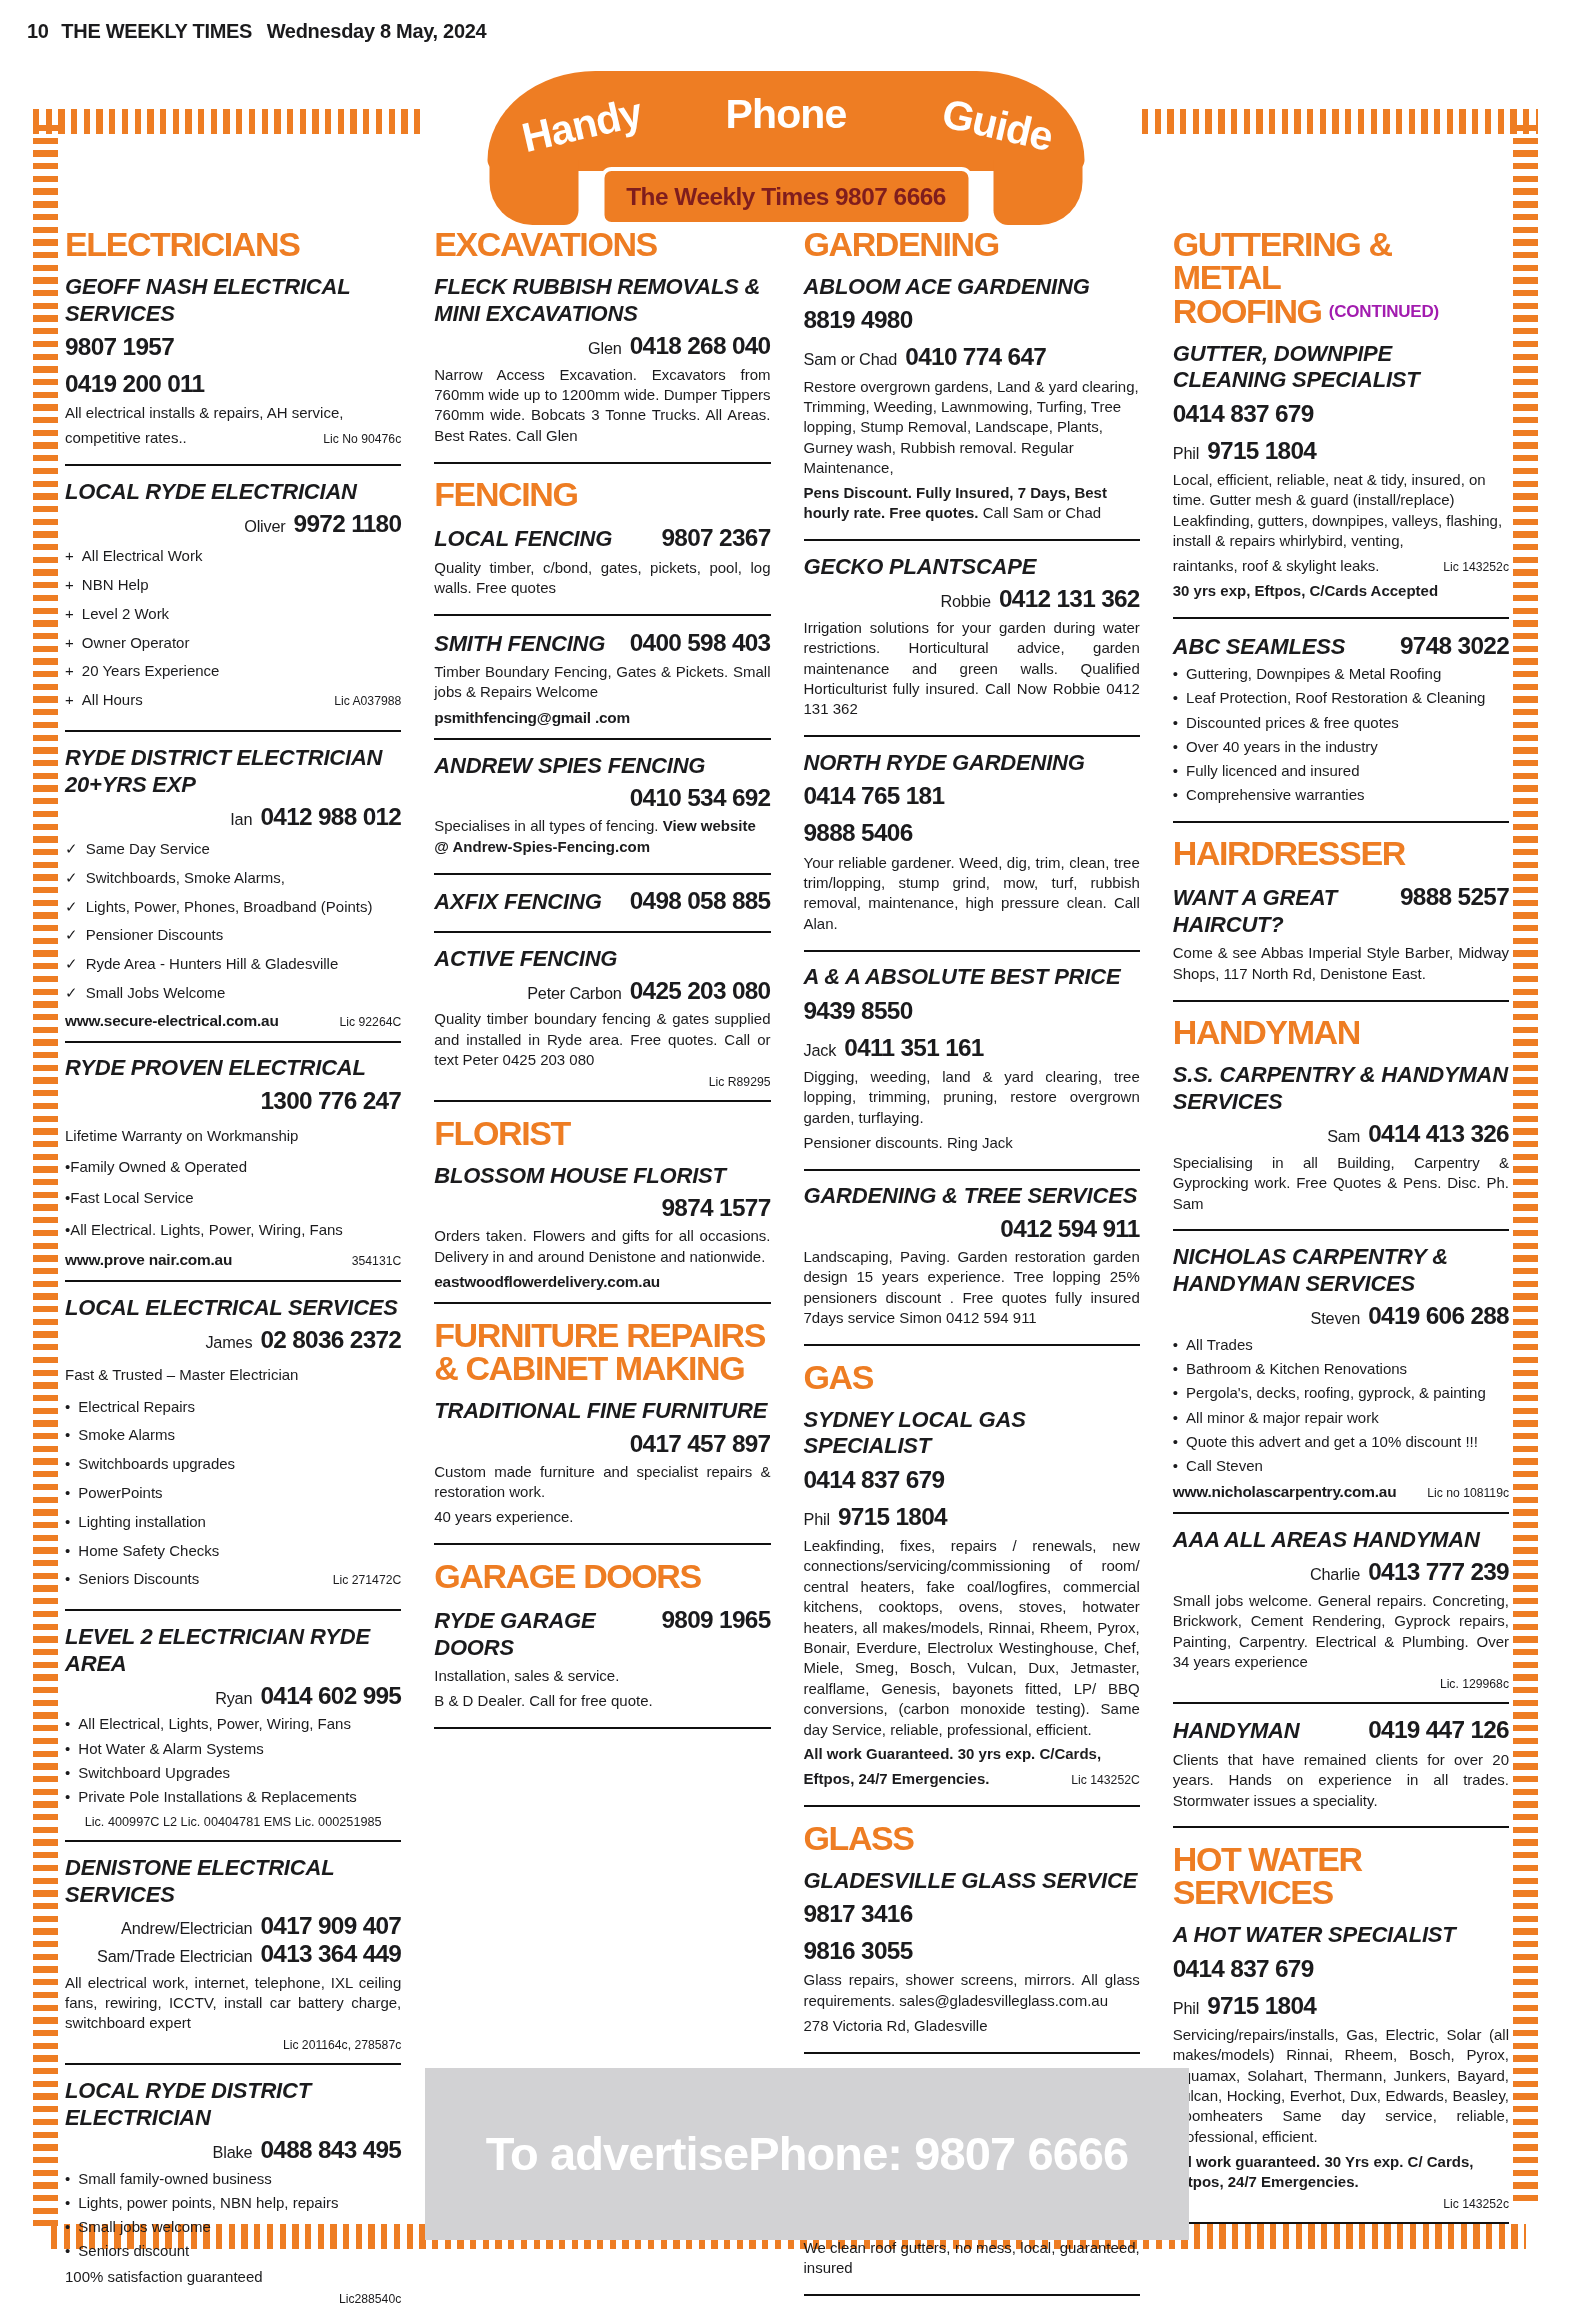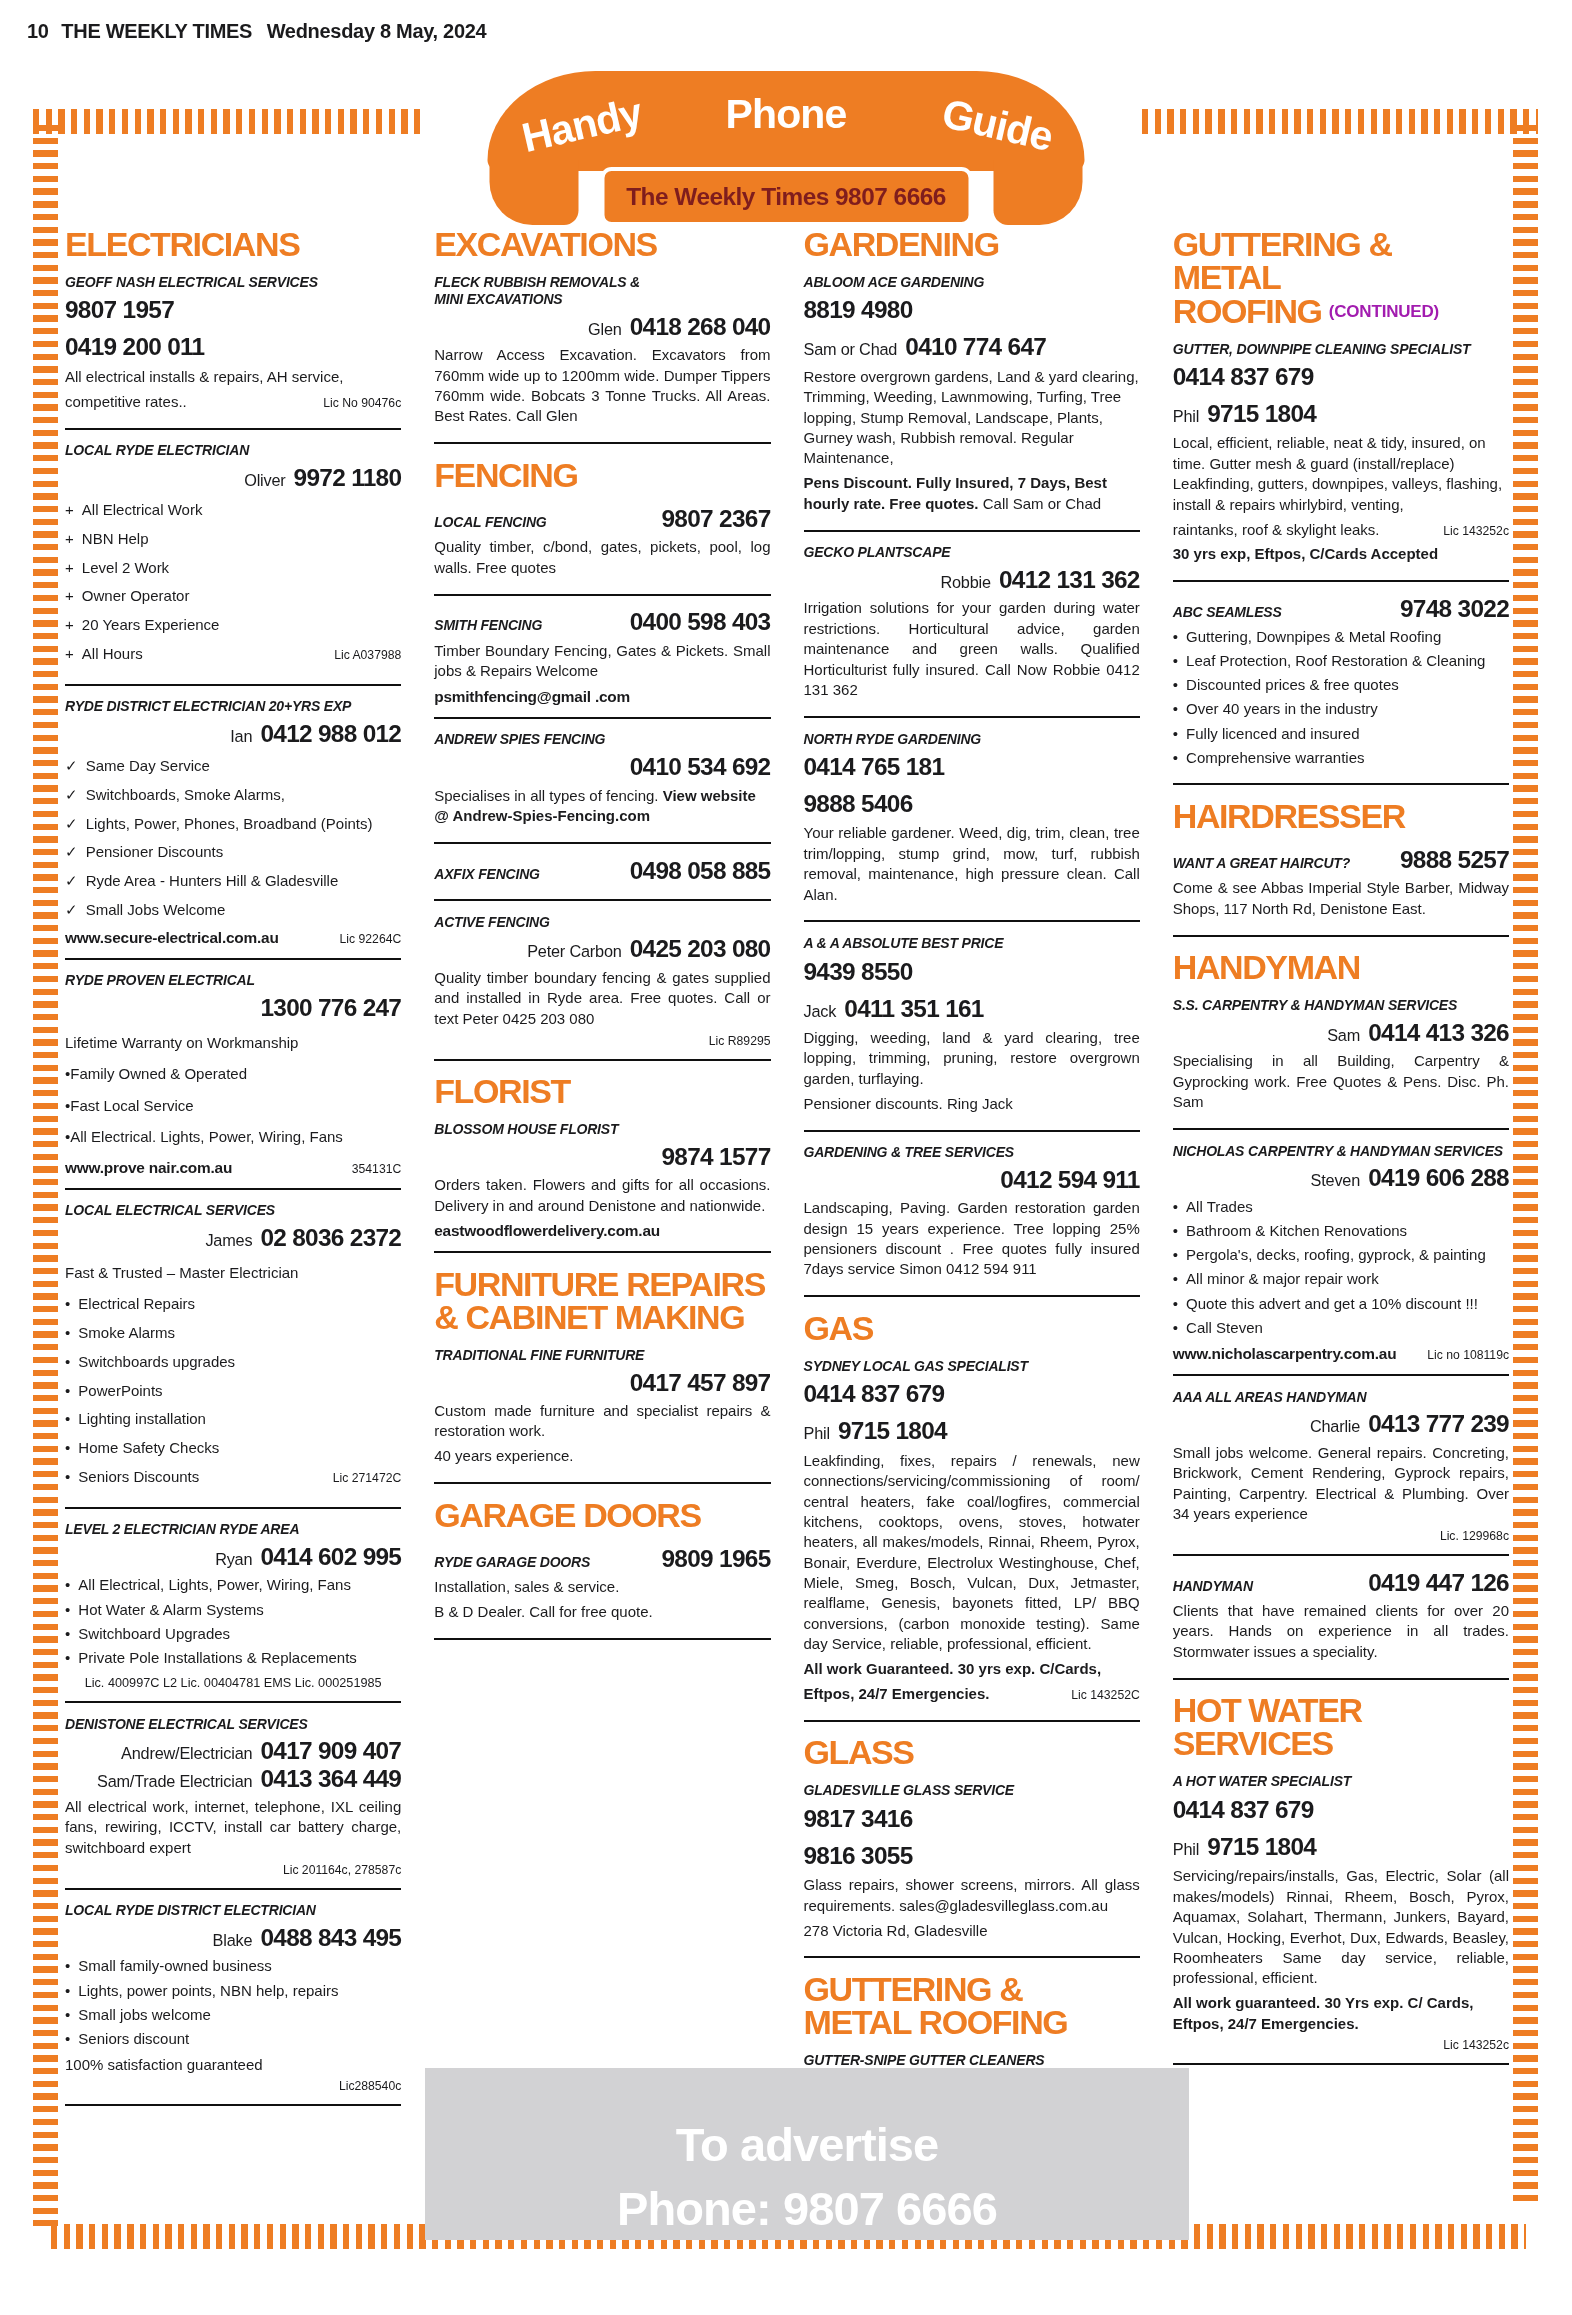--- a/index.html
+++ b/index.html
@@ -42,21 +42,21 @@
   
   #columns{position:absolute;left:65px;top:228px;width:1444px;display:grid;grid-template-columns:repeat(4,1fr);column-gap:33px;}
   .col{min-width:0;}
 
   .cat{font-size:34px;font-weight:800;color:var(--orange);letter-spacing:-1.4px;line-height:0.98;margin:14.5px 0 12.7px 0;}
   .col .cat:first-child{margin-top:0;}
   .cat .cat-line{display:block;}
   .cat .suffix{font-size:17px;font-weight:700;color:#a21caf;letter-spacing:-0.2px;margin-left:7.2px;vertical-align:5.4px;}
 
   .ad{border-bottom:2.7px solid var(--rule);padding-bottom:11px;margin-bottom:12.7px;}
-  .ad-title{font-size:14px;font-style:italic;font-weight:700;line-height:1.22;letter-spacing:-0.2px;margin:1.8px 0 3.6px 0;}
+  .ad-title{font-size:22px;font-style:italic;font-weight:700;line-height:1.22;letter-spacing:-0.2px;margin:1.8px 0 3.6px 0;}
   .tp{display:flex;justify-content:space-between;align-items:baseline;gap:9px;margin:1.8px 0 3.6px 0;}
   .tp .ad-title{margin:0;}
   .big{font-size:24.4px;font-weight:800;letter-spacing:-0.7px;white-space:nowrap;}
   .pre{font-size:16.3px;font-weight:400;margin-right:8.1px;letter-spacing:-0.2px;}
   .phr{text-align:right;margin:4.5px 0;}
   .phr.tight{margin:0;}
   .ph2{display:flex;justify-content:space-between;align-items:baseline;gap:9px;margin:5.4px 0;flex-direction:column;}
   .ph2 .right{white-space:nowrap;}
 
   .p{font-size:15px;line-height:1.36;margin:4.5px 0;}
@@ -73,21 +73,21 @@
   .item .lic{margin-left:9px;}
 
   .lic{font-size:12.2px;white-space:nowrap;}
   .licR{text-align:right;margin-top:3.6px;}
   .licC{text-align:center;margin-top:7.2px;font-size:12.7px;}
 
   .webrow{display:flex;justify-content:space-between;align-items:baseline;gap:9px;margin-top:6.3px;}
   .web{font-size:15.4px;font-weight:700;letter-spacing:-0.2px;}
 
   
-  #advert-box{position:absolute;left:425px;top:2068px;width:764px;height:172px;background:var(--graybox);display:flex;flex-direction:column;align-items:center;justify-content:flex-end;color:#fff;font-weight:800;font-size:47px;letter-spacing:-0.9px;line-height:1.35;}
+  #advert-box{position:absolute;left:425px;top:2068px;width:764px;height:172px;background:var(--graybox);display:flex;flex-direction:row;align-items:center;justify-content:center;color:#fff;font-weight:800;font-size:47px;letter-spacing:-0.9px;line-height:1.35;}
 </style>
 </head>
 <body>
 
 <div id="page">
 
   <div class="masthead">
     <span>10</span><span class="mh-paper">THE WEEKLY TIMES</span><span class="mh-date">Wednesday 8 May, 2024</span>
   </div>
 

